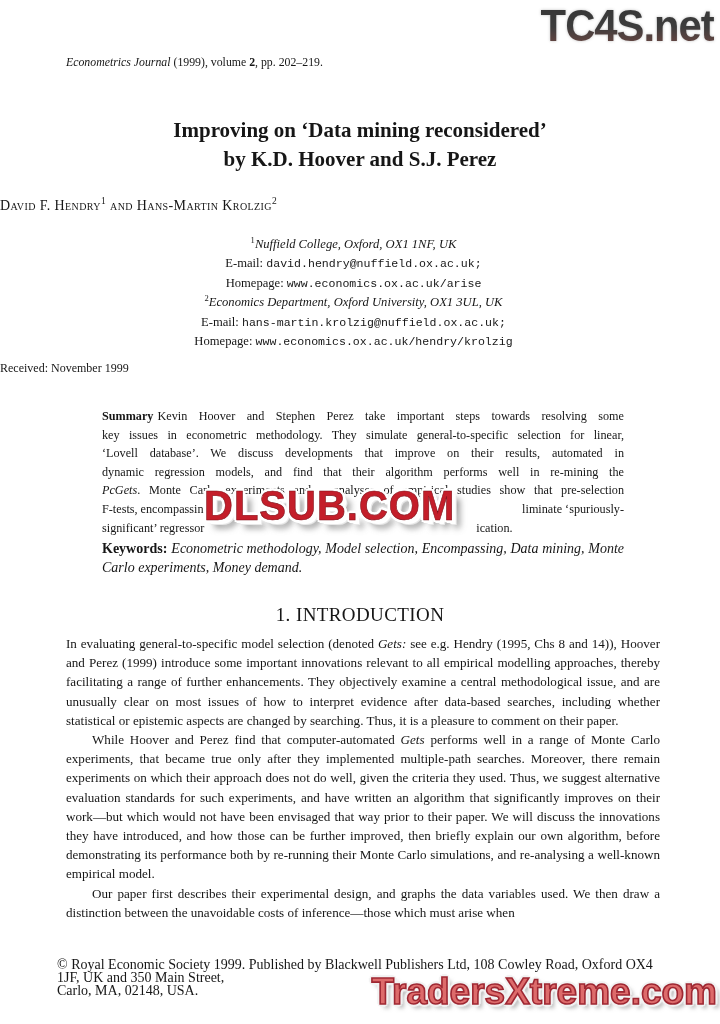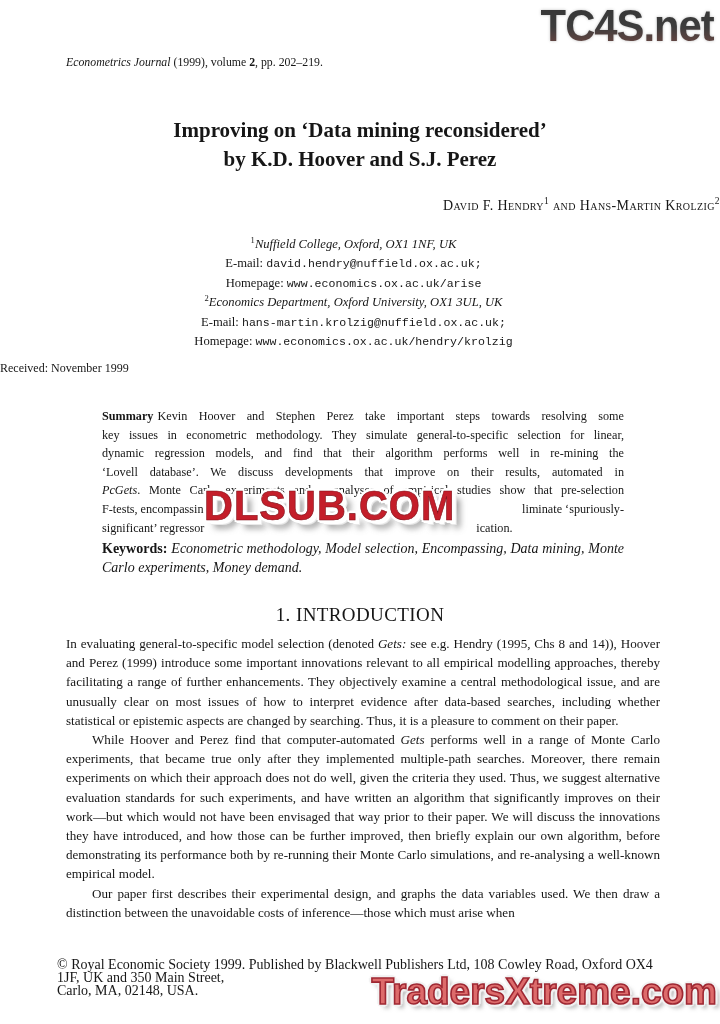--- a/index.html
+++ b/index.html
@@ -39,21 +39,21 @@
       -3px 0 1px #f2f2f2, 3px 0 1px #f2f2f2, 0 -3px 1px #f2f2f2, 0 3px 1px #f2f2f2,
       -2px -2px 1px #f2f2f2, 2px -2px 1px #f2f2f2, -2px 2px 1px #f2f2f2, 2px 2px 1px #f2f2f2,
       4px 4px 4px rgba(140,140,140,0.7);
   }
   
   .journal-line { position:absolute; left:66px; top:55px; font-size:11.8px; }
   .paper-title {
     position:absolute; left:0; top:116px; width:720px; text-align:center;
     font-size:21px; font-weight:bold; line-height:29px;
   }
-  .authors-line { position:absolute; left:0; top:198px; width:720px; text-align:right; font-size:14px; letter-spacing:0.4px; }
+  .authors-line { position:absolute; left:0; top:198px; width:720px; text-align:left; font-size:14px; letter-spacing:0.4px; }
   .affiliations { position:absolute; left:0; top:235px; width:707px; text-align:center; font-size:12.6px; line-height:19.4px; }
   .received-line { position:absolute; left:0; top:361px; width:720px; font-size:12px; }
   .summary-block { position:absolute; left:102px; top:407px; width:522px; font-size:12.2px; line-height:18.6px; }
   .jline { text-align:justify; text-align-last:justify; height:18.6px; overflow:visible; }
   .obs-line { display:flex; justify-content:space-between; height:18.6px; }
   .obs-line2 { display:flex; height:18.6px; }
   .obs-spacer { display:inline-block; width:272px; }
   .keywords-block { position:absolute; left:102px; top:540px; width:522px; font-size:14px; line-height:18.8px; }
   .section-heading { position:absolute; left:0; top:604px; width:720px; text-align:center; font-size:19px; letter-spacing:0.4px; }
   .body-text { position:absolute; left:66px; top:634px; width:594px; font-size:13.1px; line-height:19.2px; text-align:justify; }
@@ -91,22 +91,22 @@
     <div><span class="sg-sup">2</span><span class="sg-i">Economics Department, Oxford University, OX1 3UL, UK</span></div>
     <div><span>E-mail: </span><span class="sg-mono">hans-martin.krolzig@nuffield.ox.ac.uk;</span></div>
     <div><span>Homepage: </span><span class="sg-mono">www.economics.ox.ac.uk/hendry/krolzig</span></div>
   </div>
 
   <div class="received-line">Received: November 1999</div>
 
   <div class="summary-block">
     <div class="jline"><span class="sg-label">Summary</span><span>Kevin Hoover and Stephen Perez take important steps towards resolving some</span></div>
     <div class="jline"><span>key issues in econometric methodology. They simulate general-to-specific selection for linear,</span></div>
+    <div class="jline"><span>‘Lovell database’. We discuss developments that improve on their results, automated in</span></div>
     <div class="jline"><span>dynamic regression models, and find that their algorithm performs well in re-mining the</span></div>
-    <div class="jline"><span>‘Lovell database’. We discuss developments that improve on their results, automated in</span></div>
     <div class="jline"><span class="sg-i">PcGets</span><span>. Monte Carlo experiments and re-analyses of empirical studies show that pre-selection</span></div>
     <div class="obs-line">
       <span>F-tests, encompassing</span>
       <span>liminate ‘spuriously-</span>
     </div>
     <div class="obs-line2">
       <span>significant’ regressor</span>
       <span class="obs-spacer"></span>
       <span>ication.</span>
     </div>

